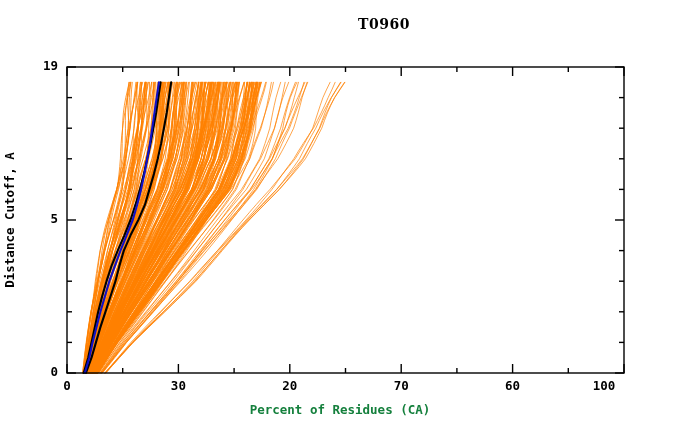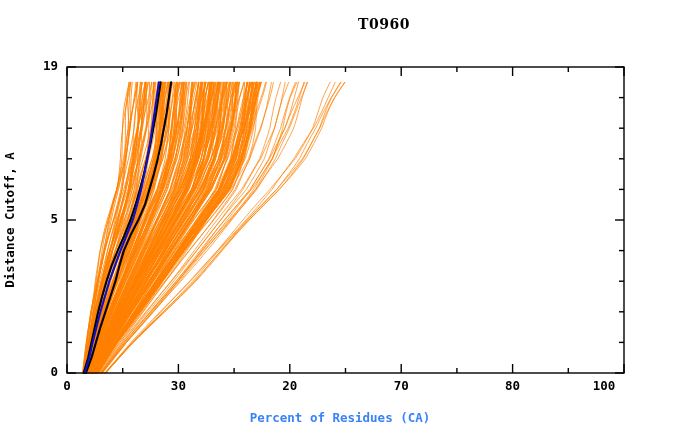--- a/index.html
+++ b/index.html
@@ -35,22 +35,21 @@
   }
   #xlabel {
     position: absolute;
     left: 0;
     top: 402px;
     width: 680px;
     text-align: center;
     font-family: "DejaVu Sans Mono", monospace;
     font-weight: bold;
     font-size: 12.5px;
-    color: #3b82f6;
-    margin-top: 8px;
+    color: #15803d;
   }
   #ylabel {
     position: absolute;
     left: 11px;
     top: 220px;
     width: 220px;
     text-align: center;
     transform: translate(-110px, -9px) rotate(-90deg);
     transform-origin: 110px 9px;
     font-family: "DejaVu Sans Mono", monospace;
@@ -93,21 +92,21 @@
 
   <div id="chart-title">T0960</div>
 
   <div id="xlabel">Percent of Residues (CA)</div>
   <div id="ylabel">Distance Cutoff, A</div>
 
   <div class="tick-label-x" style="left:67px;">0</div>
   <div class="tick-label-x" style="left:178.4px;">30</div>
   <div class="tick-label-x" style="left:289.8px;">20</div>
   <div class="tick-label-x" style="left:401.2px;">70</div>
-  <div class="tick-label-x" style="left:512.6px;">80</div>
+  <div class="tick-label-x" style="left:512.6px;">60</div>
   <div class="tick-label-x" style="left:604px;">100</div>
 
   <div class="tick-label-y" style="top:373px;">0</div>
   <div class="tick-label-y" style="top:220px;">5</div>
   <div class="tick-label-y" style="top:67px;">19</div>
 
   <svg id="canvas" viewBox="0 0 680 440">
     <g id="ensemble-layer">
         <polyline points="97.58,373.00 102.27,365.35 106.92,357.70 111.59,350.05 116.31,342.40 121.82,334.75 127.44,327.10 133.19,319.45 139.03,311.80 144.94,304.15 150.84,296.50 156.68,288.85 162.38,281.20 167.90,273.55 173.24,265.90 178.39,258.25 183.42,250.60 188.41,242.95 193.43,235.30 198.59,227.65 203.97,220.00 209.60,212.35 215.50,204.70 221.62,197.05 227.89,189.40 232.11,181.75 236.24,174.10 240.16,166.45 243.78,158.80 245.68,151.15 247.24,143.50 248.55,135.85 249.70,128.20 250.15,120.55 250.75,112.90 251.64,105.25 252.91,97.60 254.60,89.95 256.68,82.30" fill="none" stroke="#FF8000" stroke-width="0.8" stroke-linejoin="round" stroke-linecap="round"></polyline>
         <polyline points="87.02,373.00 89.18,365.35 91.45,357.70 93.81,350.05 96.23,342.40 98.90,334.75 101.52,327.10 104.03,319.45 106.39,311.80 108.76,304.15 110.96,296.50 113.04,288.85 115.06,281.20 117.31,273.55 119.67,265.90 122.24,258.25 125.05,250.60 128.32,242.95 131.82,235.30 135.46,227.65 139.14,220.00 142.74,212.35 146.13,204.70 149.21,197.05 151.95,189.40 153.39,181.75 154.55,174.10 155.55,166.45 156.55,158.80 157.06,151.15 157.87,143.50 159.08,135.85 160.74,128.20 162.40,120.55 164.37,112.90 166.51,105.25 168.61,97.60 170.58,89.95 172.16,82.30" fill="none" stroke="#FF8000" stroke-width="0.8" stroke-linejoin="round" stroke-linecap="round"></polyline>

